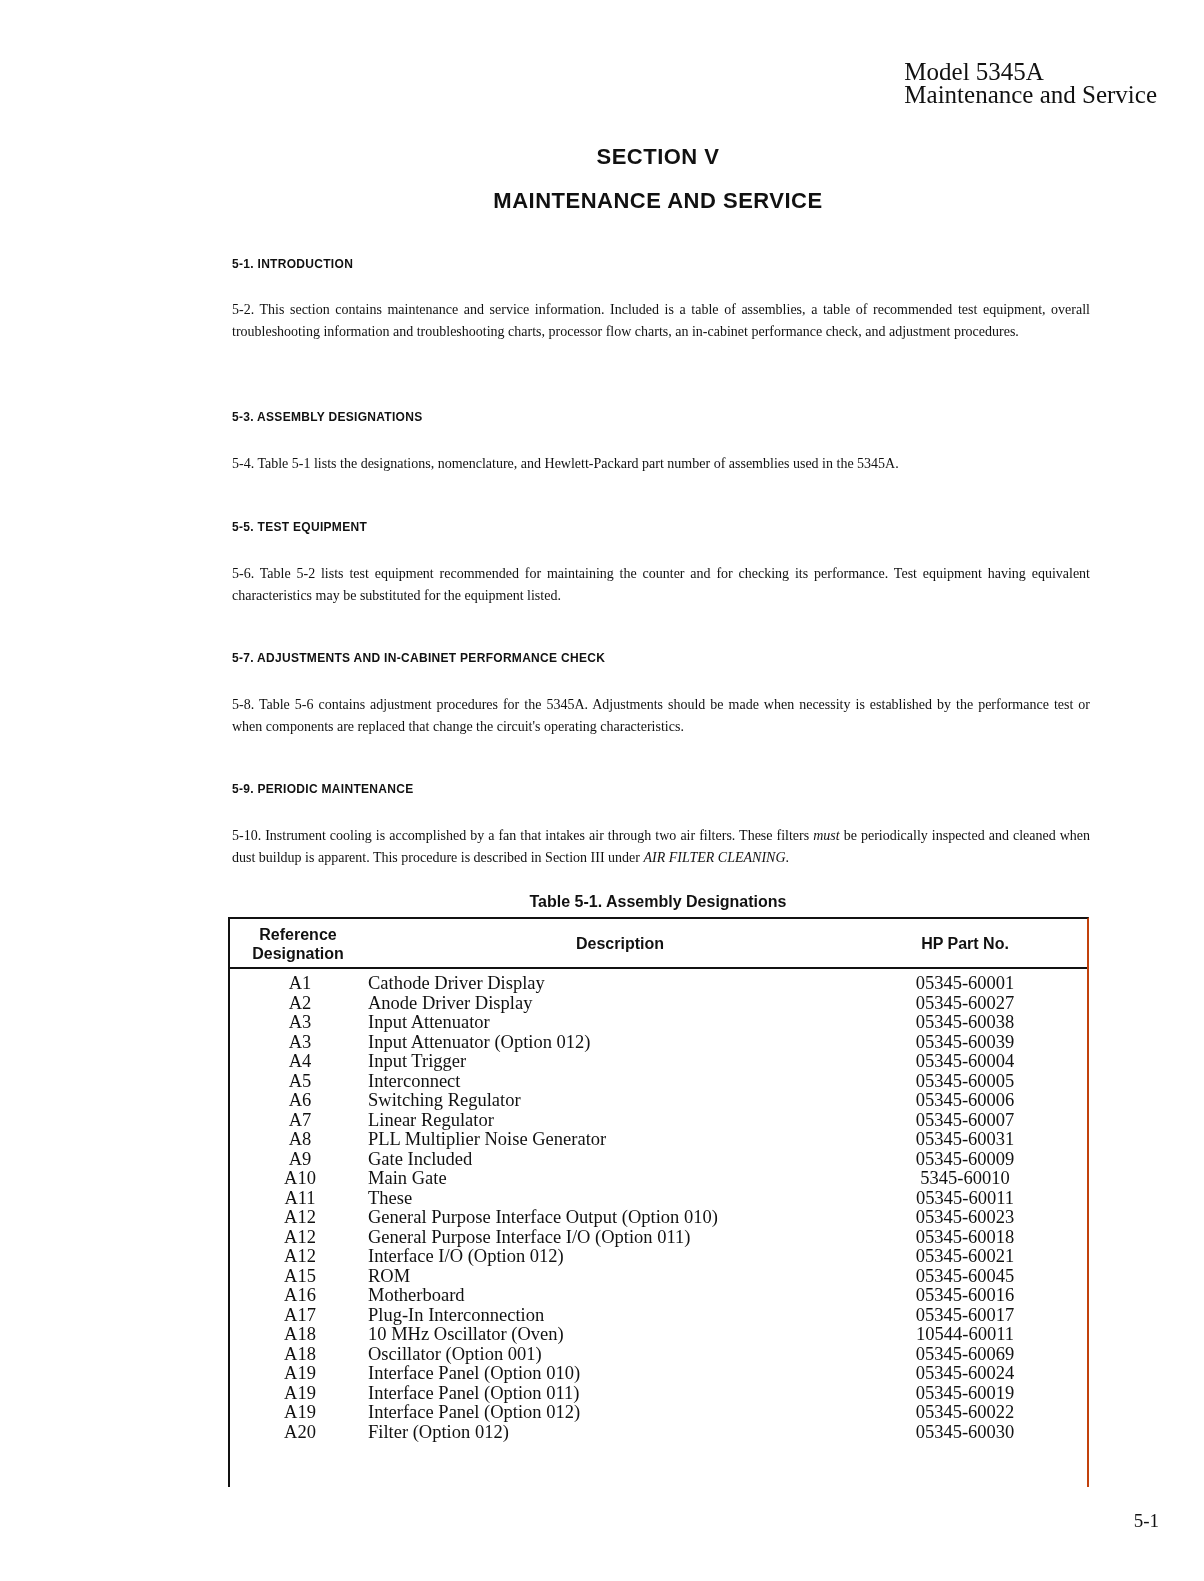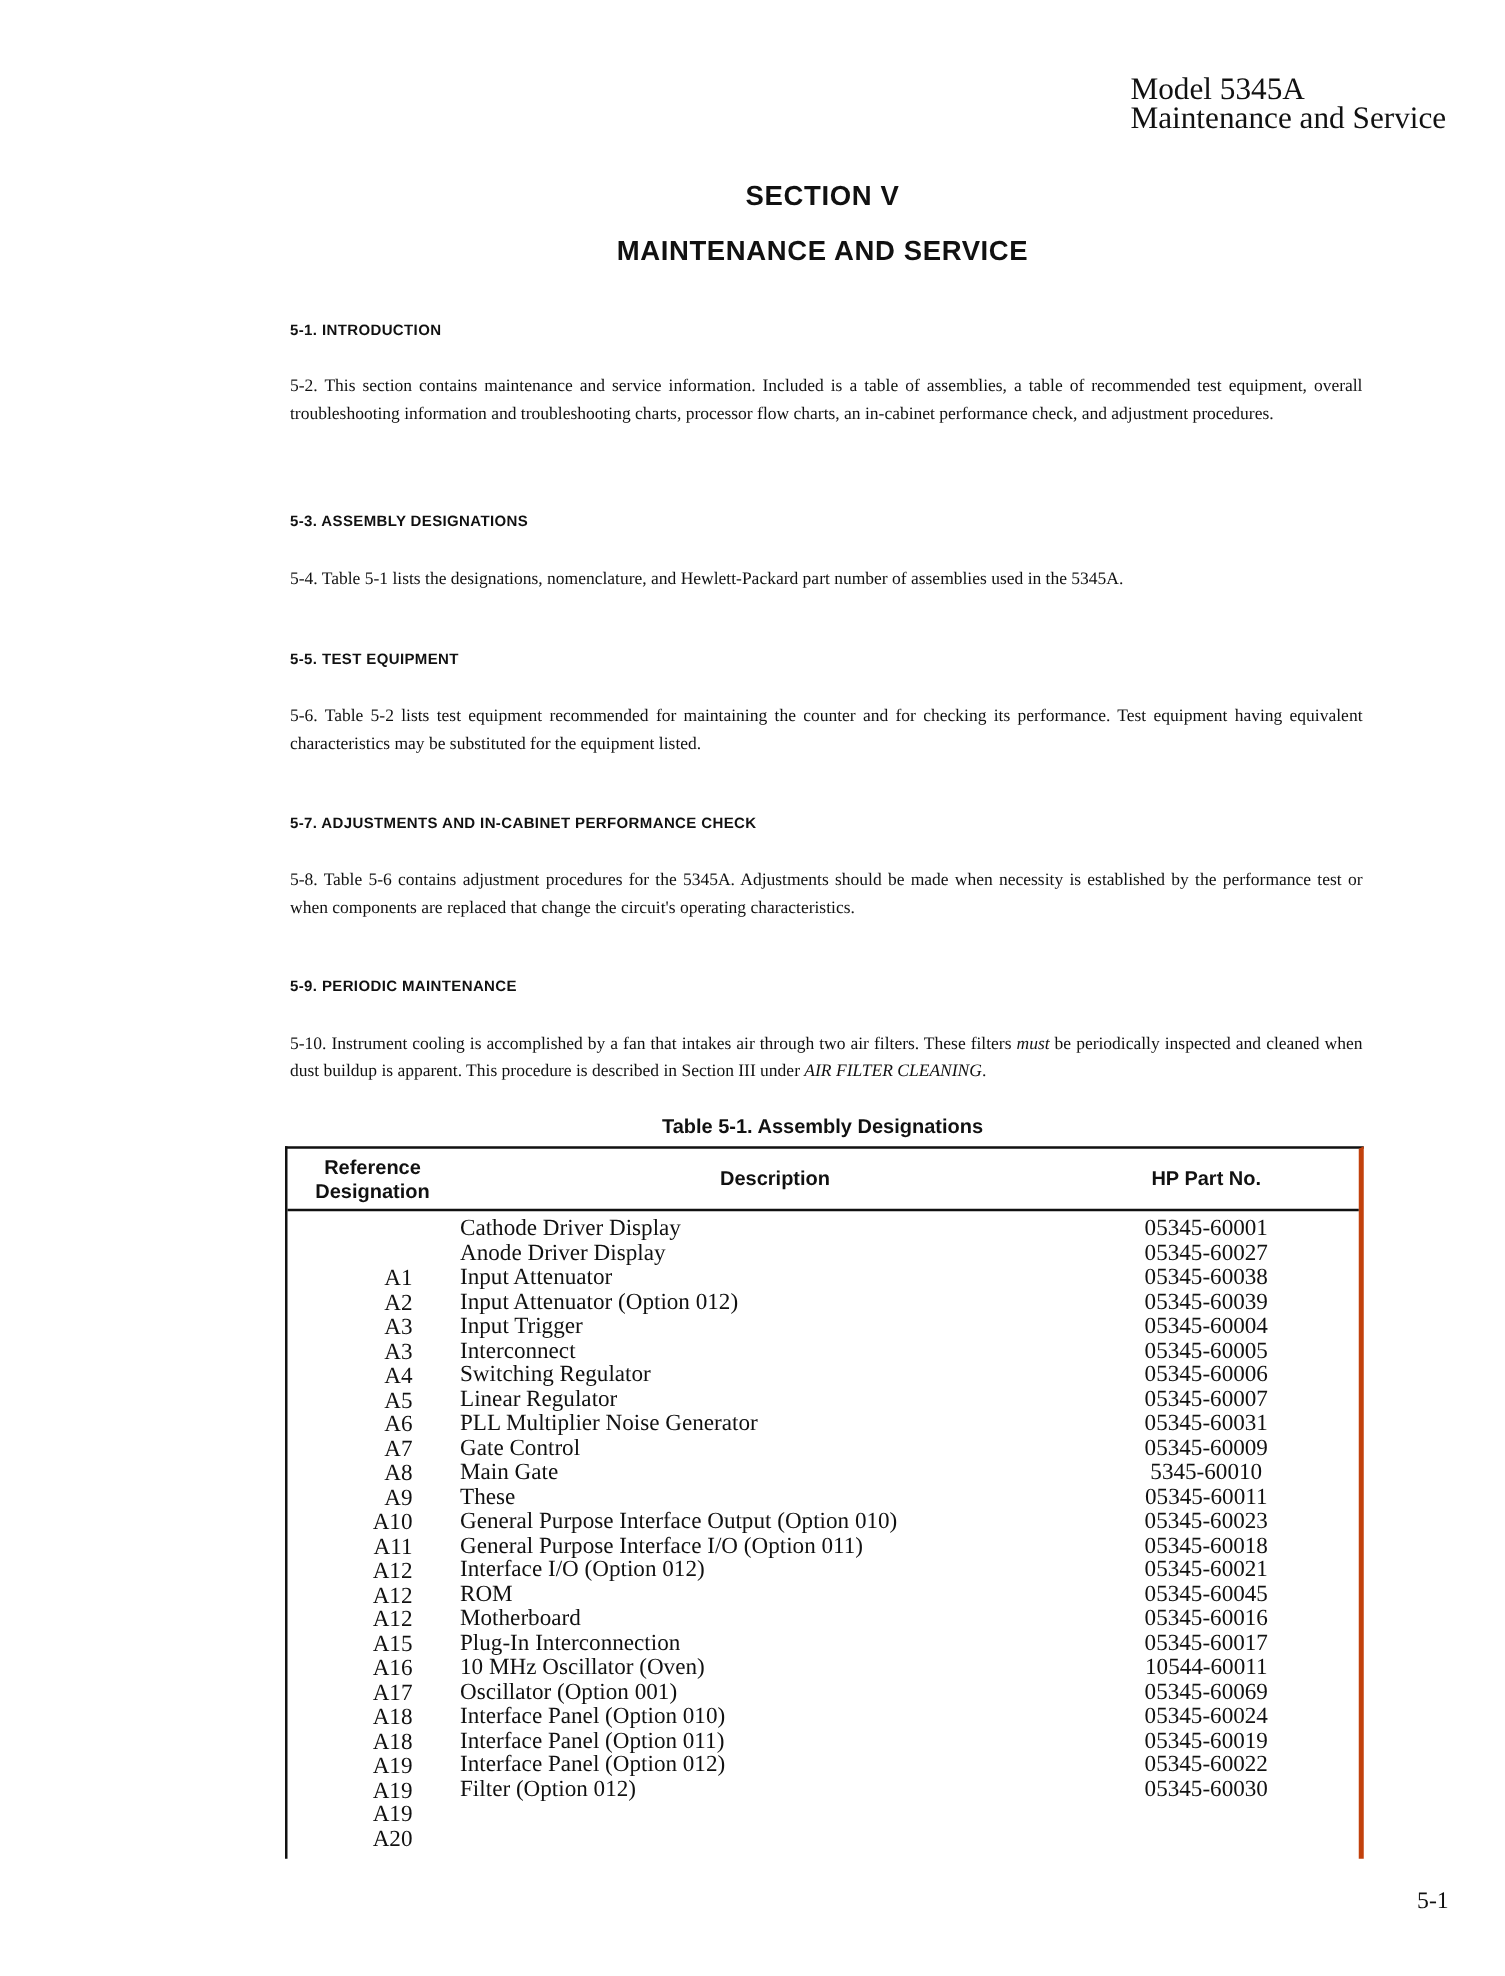--- a/index.html
+++ b/index.html
@@ -5,26 +5,26 @@
   html, body { margin: 0; padding: 0; background: #ffffff; }
   body { width: 1204px; height: 1581px; position: relative; overflow: hidden; color: #111; }
   .serif { font-family: "Liberation Serif", "DejaVu Serif", serif; }
   .sans { font-family: "Liberation Sans", "DejaVu Sans", sans-serif; }
   .hdr { position: absolute; right: 47px; top: 60px; text-align: left; font-size: 25px; line-height: 23px; margin-left: 12px; }
   .sec-title { position: absolute; left: 0; width: 1316px; text-align: center; font-weight: bold; font-size: 22px; letter-spacing: 0.5px; }
   .h { position: absolute; left: 232px; font-weight: bold; font-size: 12px; letter-spacing: 0.3px; }
   .p { position: absolute; left: 232px; width: 858px; font-size: 14px; line-height: 21.6px; text-align: justify; }
   .p i { font-style: italic; }
   .tcap { position: absolute; left: 0; width: 1316px; text-align: center; font-weight: bold; font-size: 16px; top: 893px; }
-  .tbl { position: absolute; left: 228px; top: 917px; width: 857px; height: 568px; border-left: 2px solid #111; border-right: 4px solid #c2410c; border-top: 2px solid #111; }
+  .tbl { position: absolute; left: 228px; top: 917px; width: 857px; height: 568px; border-left: 2px solid #111; border-right: 2px solid #c2410c; border-top: 2px solid #111; }
   .thead { position: absolute; left: 0; top: 0; width: 857px; height: 48px; border-bottom: 2px solid #111; }
   .th { position: absolute; font-weight: bold; font-size: 16px; line-height: 19px; text-align: center; }
   .rows { position: absolute; left: 0; top: 55px; width: 857px; }
   .row { height: 19.5px; position: relative; font-size: 18.5px; line-height: 19.5px; }
-  .c-ref { position: absolute; left: 40px; width: 60px; text-align: right; margin-top: 40px; }
+  .c-ref { position: absolute; left: 40px; width: 60px; text-align: center; }
   .c-desc { position: absolute; left: 138px; }
   .c-part { position: absolute; left: 660px; width: 150px; text-align: center; }
   .pnum { position: absolute; right: 45px; top: 1510px; font-size: 19px; }
 </style>
 </head>
 <body>
 
 <div class="hdr serif">
   <div>Model 5345A</div>
   <div>Maintenance and Service</div>
@@ -100,21 +100,21 @@
         <span class="c-desc">Linear Regulator</span>
         <span class="c-part">05345-60007</span>
       </div>
       <div class="row">
         <span class="c-ref">A8</span>
         <span class="c-desc">PLL Multiplier Noise Generator</span>
         <span class="c-part">05345-60031</span>
       </div>
       <div class="row">
         <span class="c-ref">A9</span>
-        <span class="c-desc">Gate Control</span>
+        <span class="c-desc">Gate Included</span>
         <span class="c-part">05345-60009</span>
       </div>
       <div class="row">
         <span class="c-ref">A10</span>
         <span class="c-desc">Main Gate</span>
         <span class="c-part">5345-60010</span>
       </div>
       <div class="row">
         <span class="c-ref">A11</span>
         <span class="c-desc">These</span>

